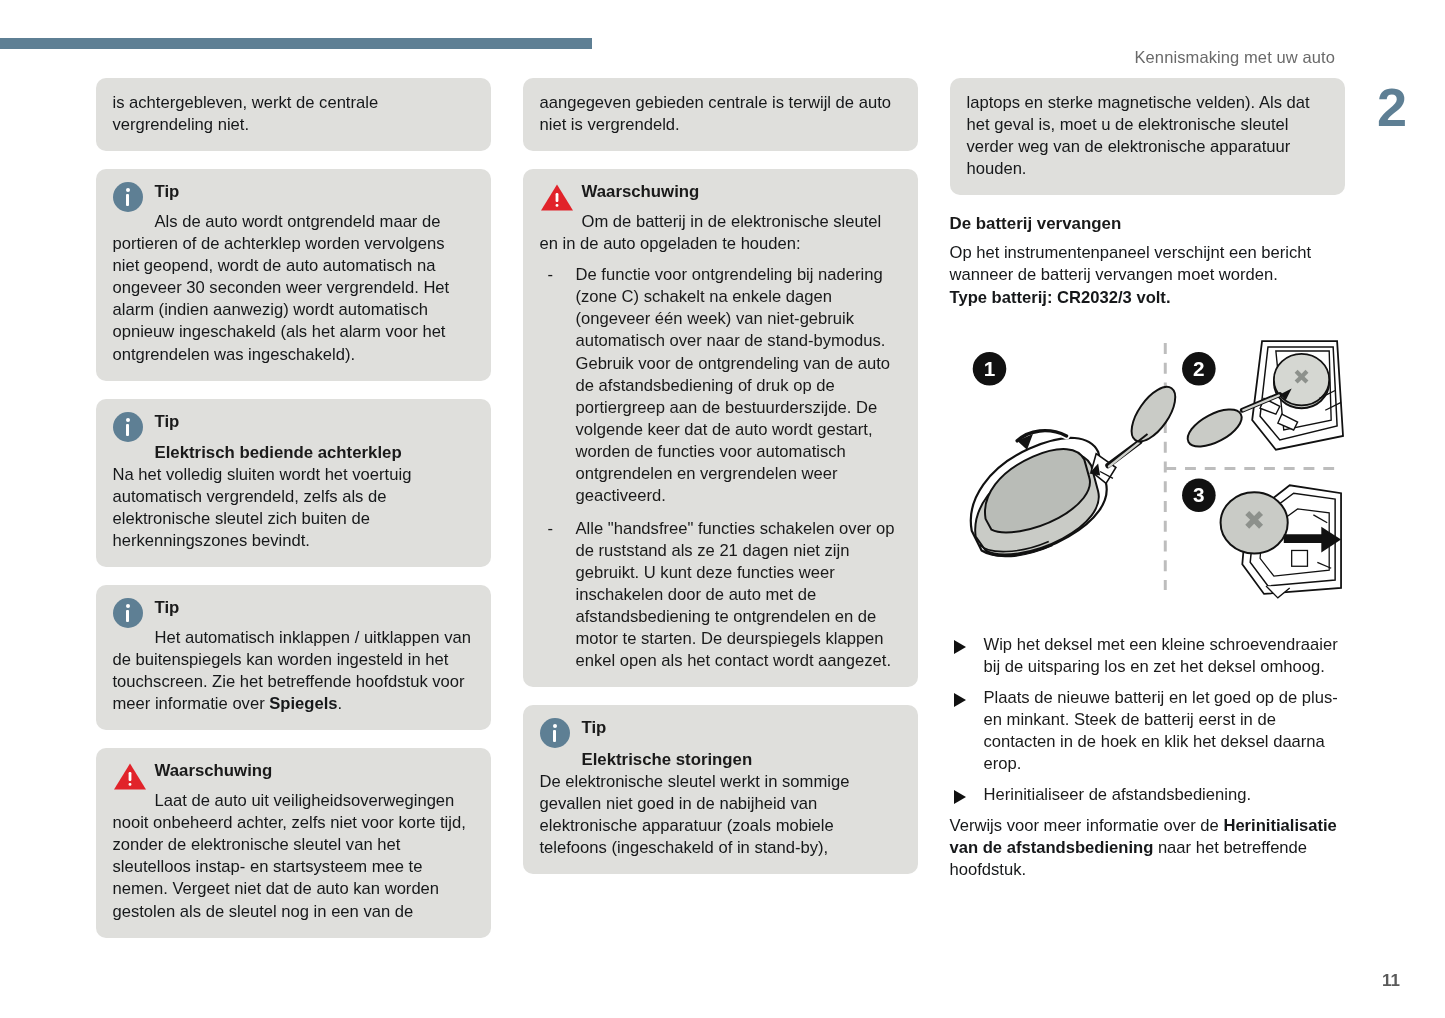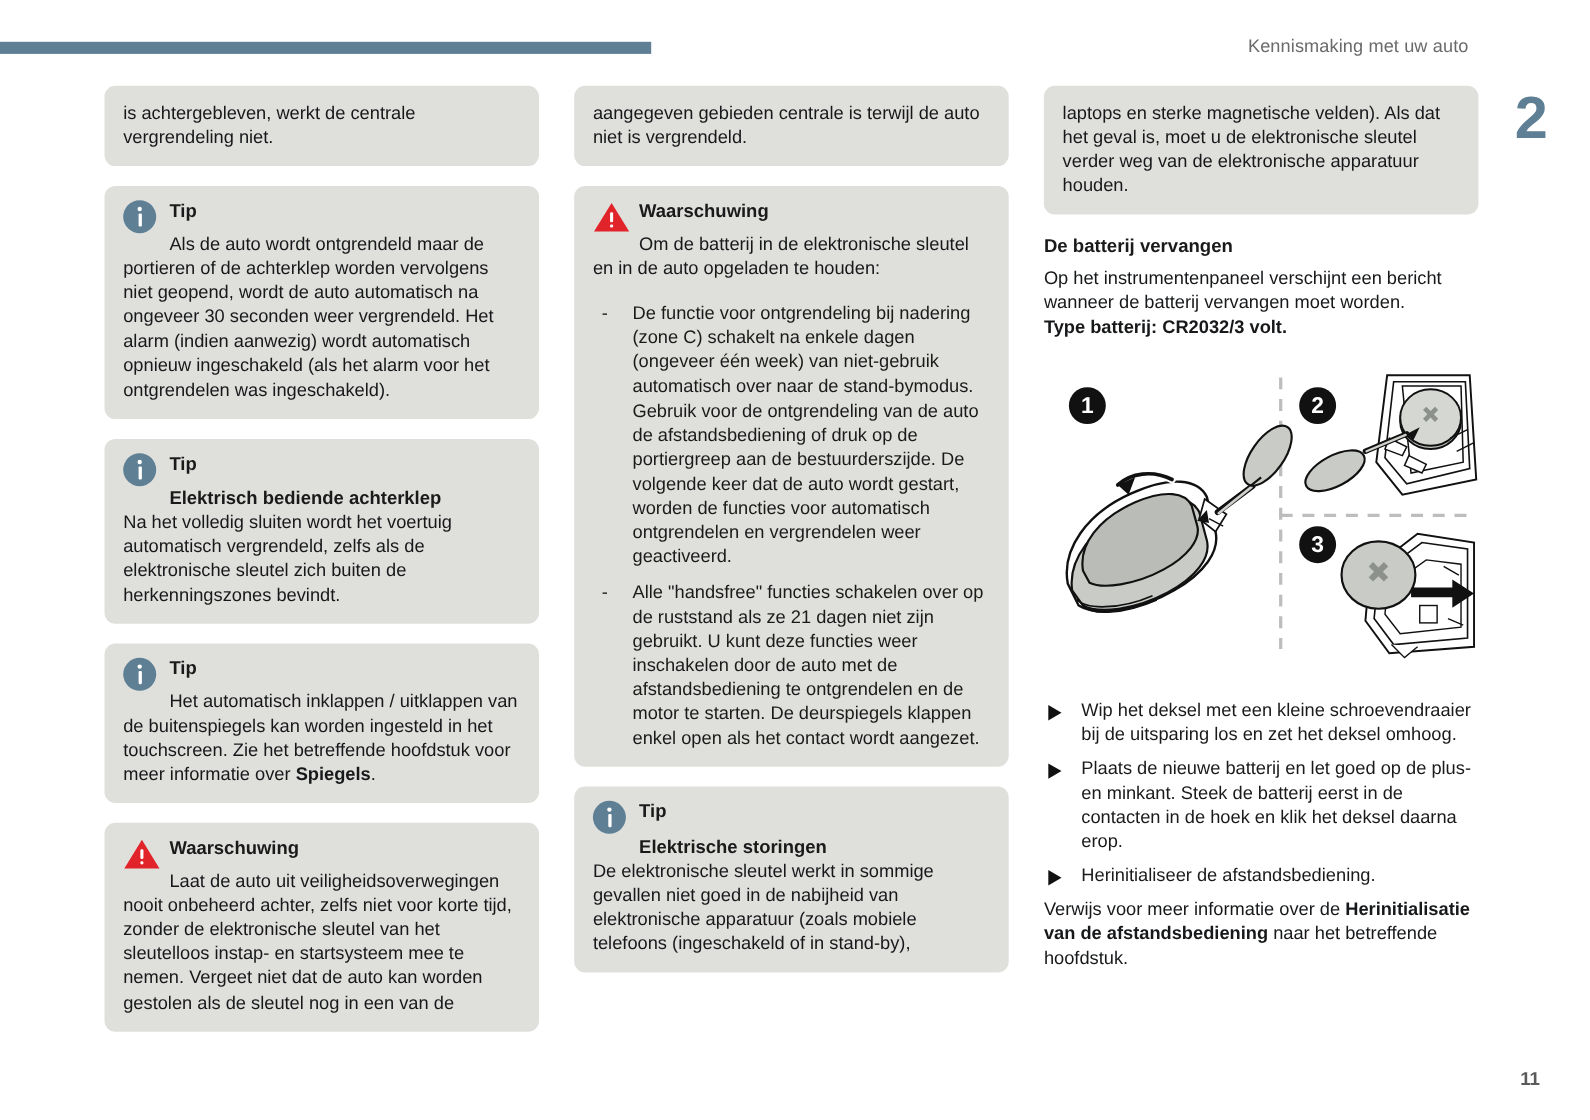--- a/index.html
+++ b/index.html
@@ -21,21 +21,21 @@
     position: absolute;
     left: 0;
     top: 38px;
     width: 592px;
     height: 11px;
     background: #5e7f94;
   }
   .header-title {
     position: absolute;
     right: 110px;
-    top: 33px;
+    top: 48px;
     font-size: 16.5px;
     color: #6a6a6a;
     letter-spacing: 0.1px;
     white-space: nowrap;
     margin-left: 27px;
   }
   .chapter-number {
     position: absolute;
     right: 38px;
     top: 80px;
@@ -56,20 +56,21 @@
 
   
   .columns {
     position: absolute;
     left: 95px;
     top: 78px;
     width: 1250px;
     display: flex;
     gap: 32px;
     align-items: flex-start;
+    justify-content: center;
   }
   .col {
     width: 395px;
     flex: 0 0 395px;
   }
 
   
   .box {
     background: #dfdfdc;
     border-radius: 10px;
@@ -153,21 +154,21 @@
     display: inline-block;
     width: 42px;
   }
   .after-sub {
     margin-top: 12px;
   }
 
   
   ul.dash {
     list-style: none;
-    margin: 19px 0 0 0;
+    margin: 9px 0 0 0;
     padding: 0;
   }
   ul.dash li {
     position: relative;
     padding-left: 36px;
     font-size: 16.6px;
     line-height: 1.33;
     margin-bottom: 11px;
   }
   ul.dash li:last-child { margin-bottom: 0; }

